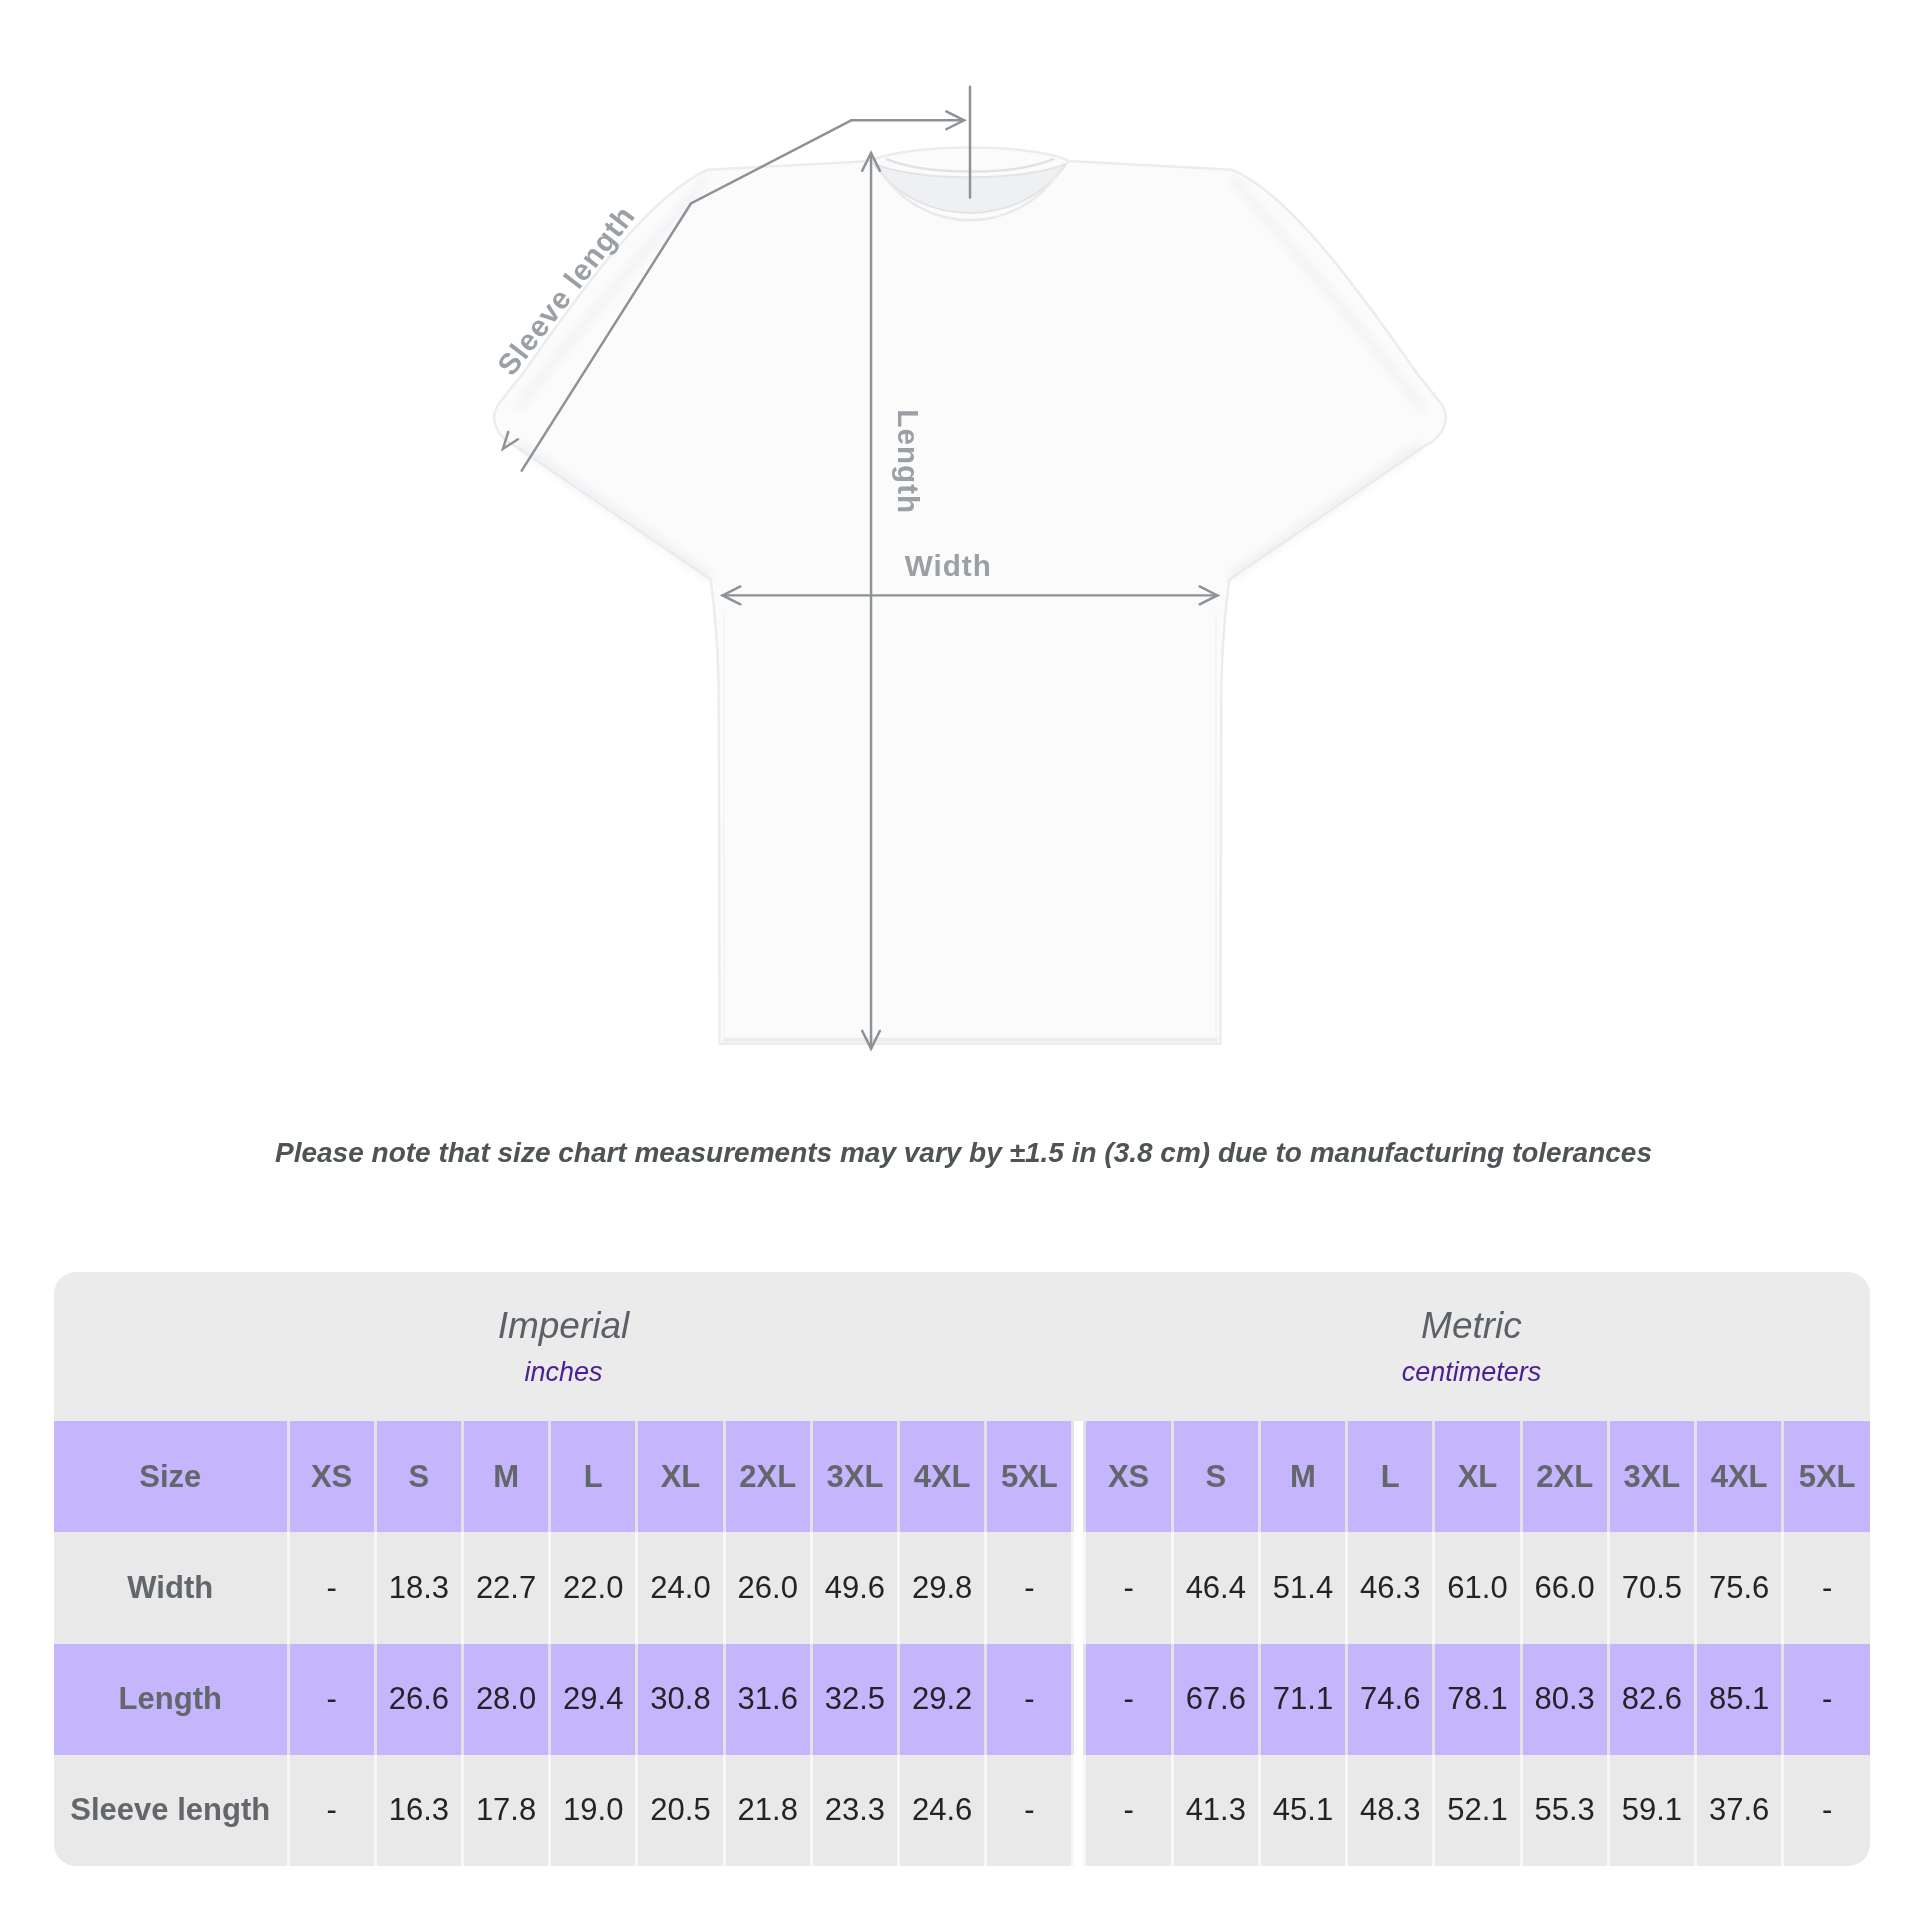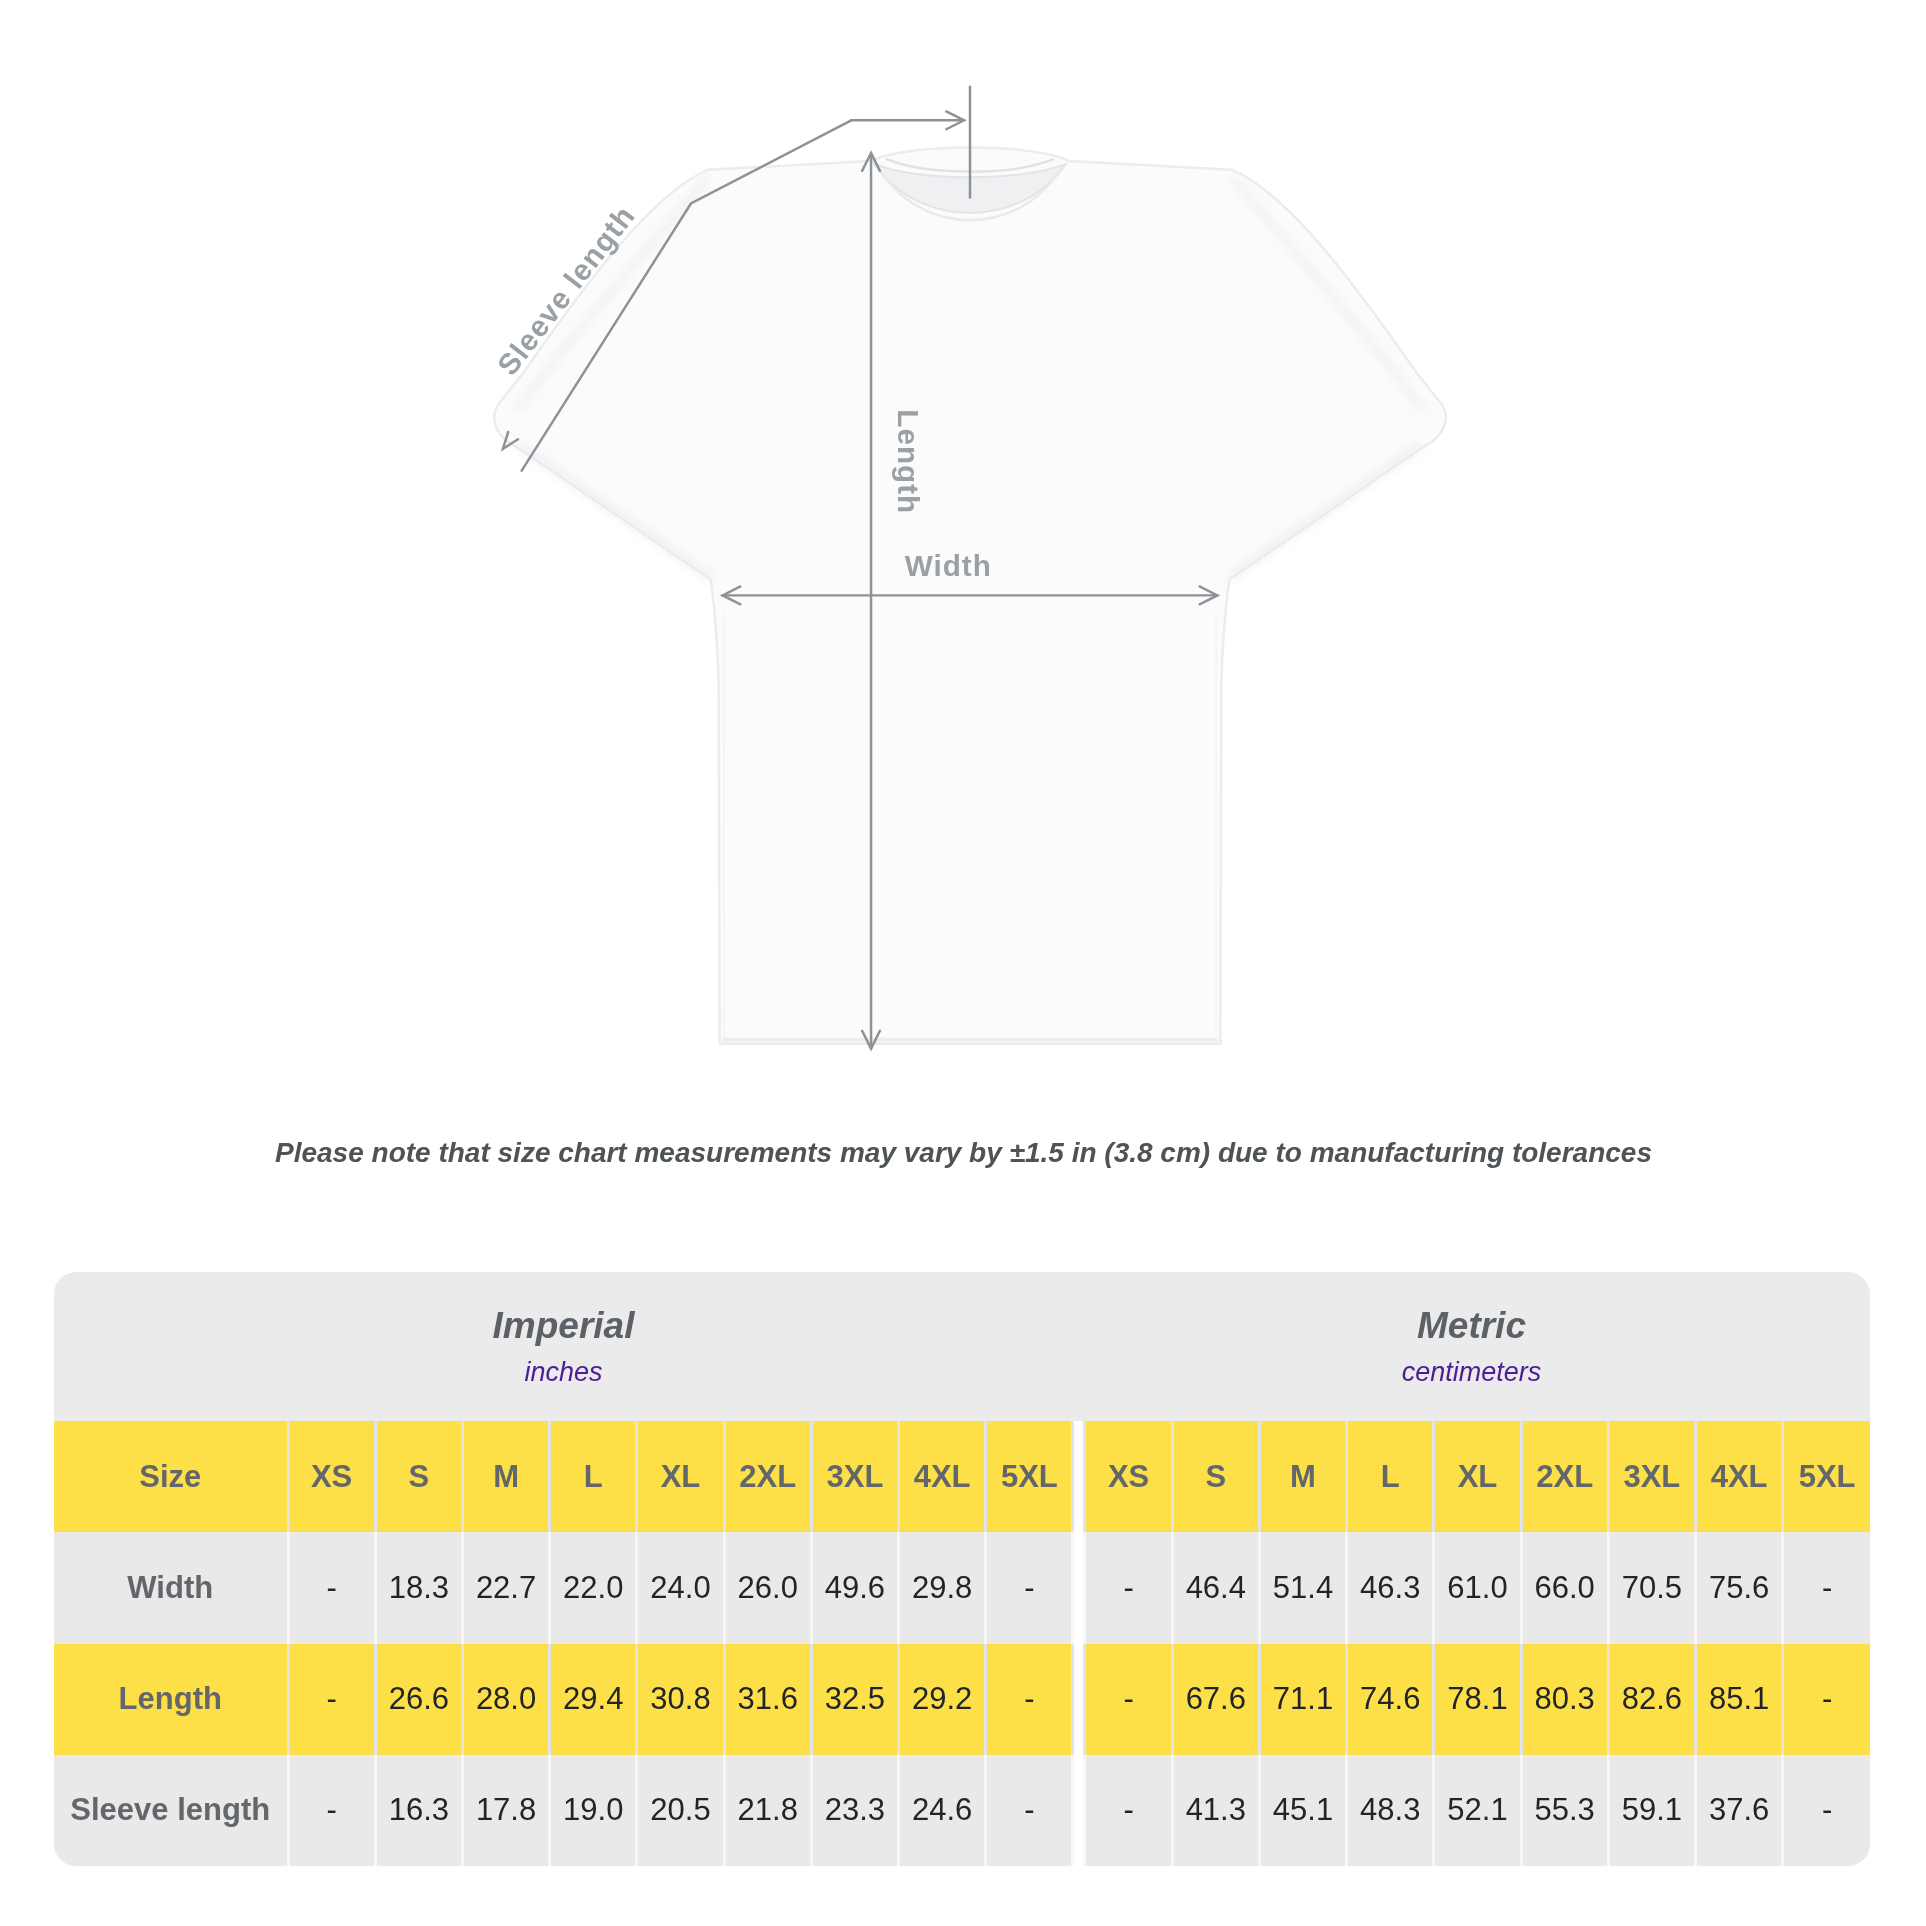--- a/index.html
+++ b/index.html
@@ -23,25 +23,25 @@
     position:absolute;left:54px;top:1272px;width:1816px;height:594px;
     background:#ebebec;border-radius:22px;overflow:hidden;
   }
   table.size-table{border-collapse:collapse;table-layout:fixed;width:100%;height:100%;}
   col.c-label{width:234px;}
   col.c-gutter{width:12px;}
   tr.units-row{height:149px;}
   tr.body-row{height:111px;}
   td{padding:0;text-align:center;vertical-align:middle;font-size:31px;}
   .units-row td{background:transparent;}
-  .unit-name{font-size:37px;font-weight:bold;font-style:italic;color:#5b6166;}
+  .unit-name{font-size:37px;font-weight:normal;font-style:italic;color:#5b6166;}
   .unit-sub{font-size:27px;font-style:italic;color:#4c1d95;margin-top:10px;}
   tr.body-row td{border-right:3px solid;}
   tr.body-row td:last-child{border-right:none;}
-  tr.row-white td{background:#fde047;border-color:#e3e3e5;}
+  tr.row-white td{background:#c4b5fd;border-color:#e3e3e5;}
   tr.row-gray td{background:#e9e9ea;border-color:#f7f7f8;}
   tr.body-row td.gutter{background:#ffffff;}
   td.head{font-weight:bold;color:#63676b;}
   td.lbl{font-weight:bold;color:#63676b;}
   td.val{color:#222427;}
 </style>
 </head>
 <body>
 
 <svg id="diagram" viewBox="0 0 1200 1060" xmlns="http://www.w3.org/2000/svg">

